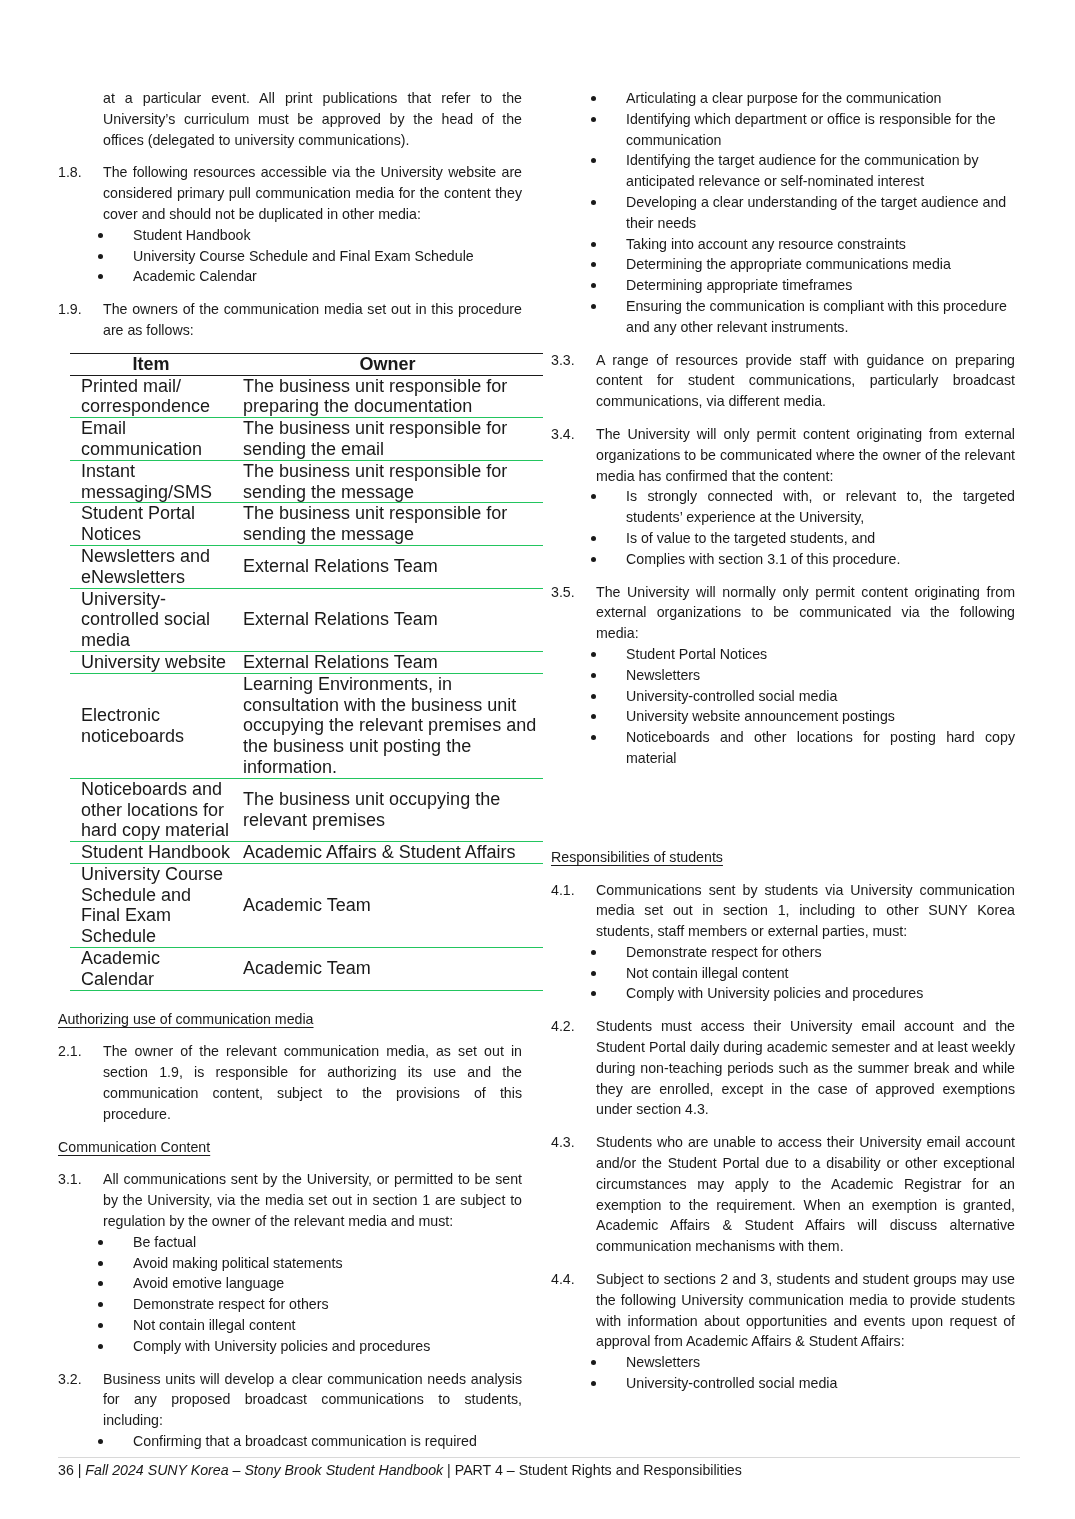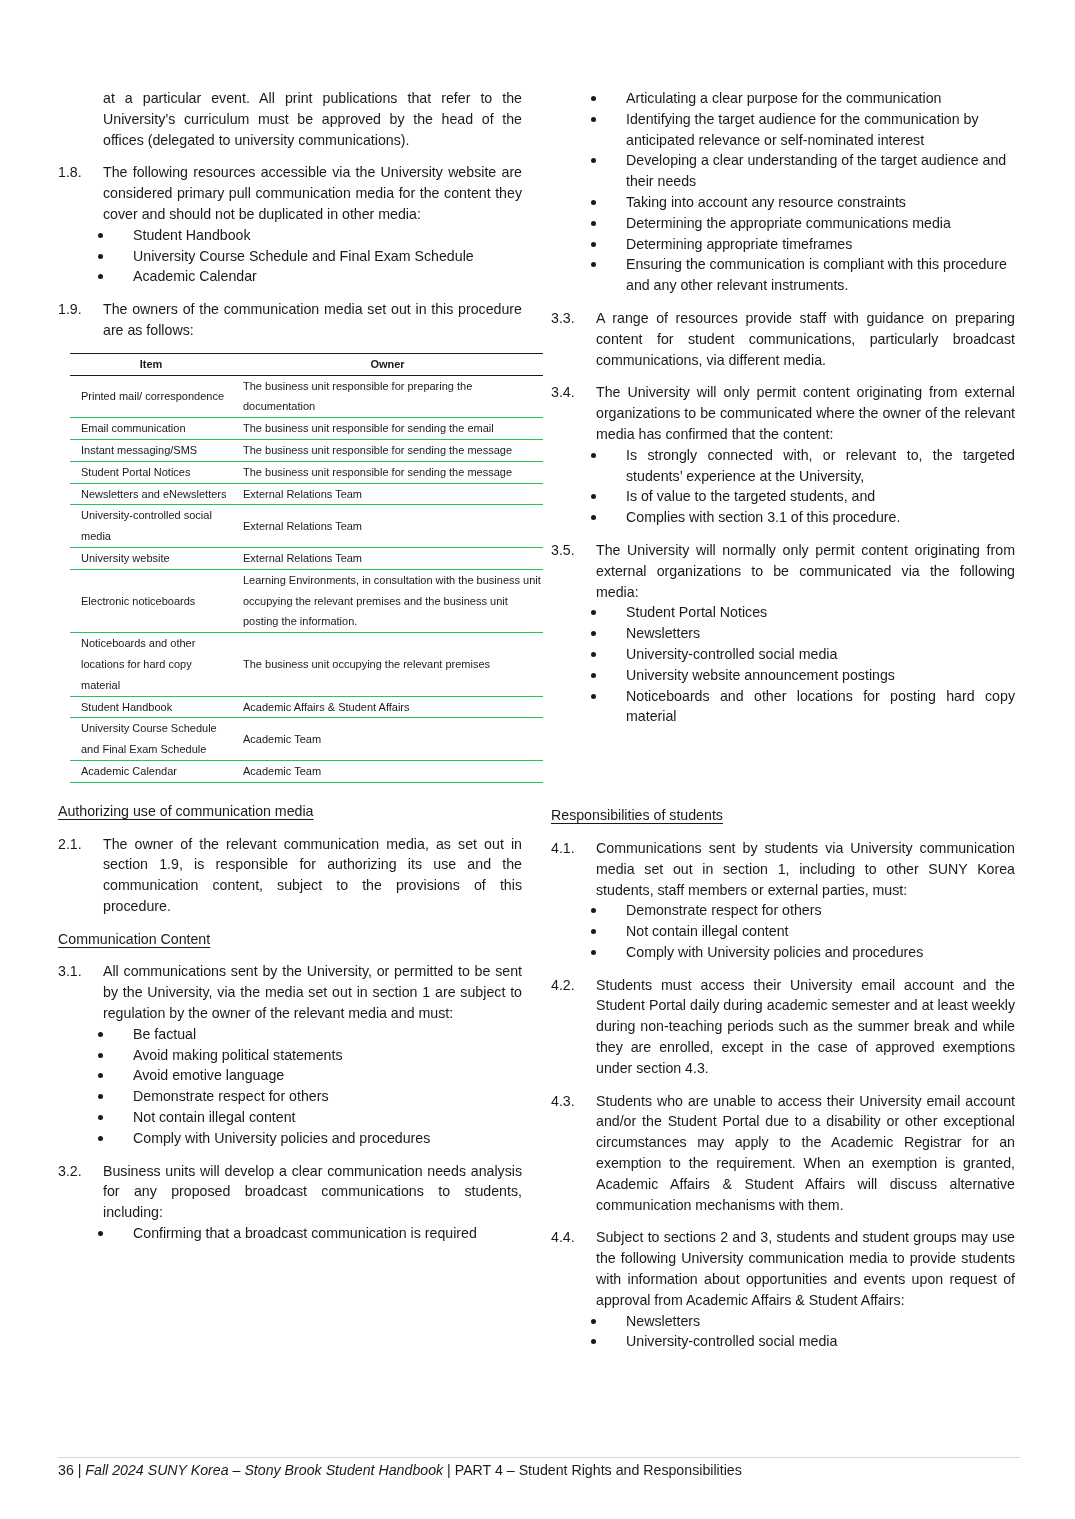--- a/index.html
+++ b/index.html
@@ -24,21 +24,21 @@
     content: ""; position: absolute; left: 40px; top: 8px;
     width: 5px; height: 5px; border-radius: 50%; background: #1a1a1a;
   }
   ul.bullets li .txt { flex: 1; }
   ul.justify li .txt { text-align: justify; }
 
   .heading { text-decoration: underline; text-underline-offset: 3px; margin: 6px 0 12px 0; }
 
   table.owners {
     border-collapse: collapse; width: 473px; margin: 4px 0 18px 12px;
-    font-size: 11px; line-height: 20.8px;
+    font-size: 18px; line-height: 20.8px;
   }
   table.owners th { font-weight: bold; text-align: center; padding: 0; border-top: 1px solid #1a1a1a; border-bottom: 1px solid #1a1a1a; }
   table.owners td { vertical-align: middle; padding: 0 0 0 11px; border-bottom: 1px solid #22c55e; }
   table.owners td.item { width: 151px; }
   table.owners th.item { width: 162px; }
 
   .footer-rule { position: absolute; left: 58px; width: 962px; top: 1457px; border-top: 1px solid #d8d8d8; }
   .footer { position: absolute; left: 58px; top: 1460px; font-size: 14.2px; line-height: 20px; font-family: "Liberation Sans", sans-serif; }
   .footer .it { font-style: italic; text-align: center; }
 </style>
@@ -190,20 +190,24 @@
 </div>
 
 <div class="col col-right">
   <ul class="bullets" style="margin-bottom:12px">
     <li>
         <span class="dot"></span>
         <span class="txt">Articulating a clear purpose for the communication</span>
       </li>
     <li>
         <span class="dot"></span>
+        <span class="txt">Identifying which department or office is responsible for the communication</span>
+      </li>
+    <li>
+        <span class="dot"></span>
         <span class="txt">Identifying the target audience for the communication by anticipated relevance or self-nominated interest</span>
       </li>
     <li>
         <span class="dot"></span>
         <span class="txt">Developing a clear understanding of the target audience and their needs</span>
       </li>
     <li>
         <span class="dot"></span>
         <span class="txt">Taking into account any resource constraints</span>
       </li>

